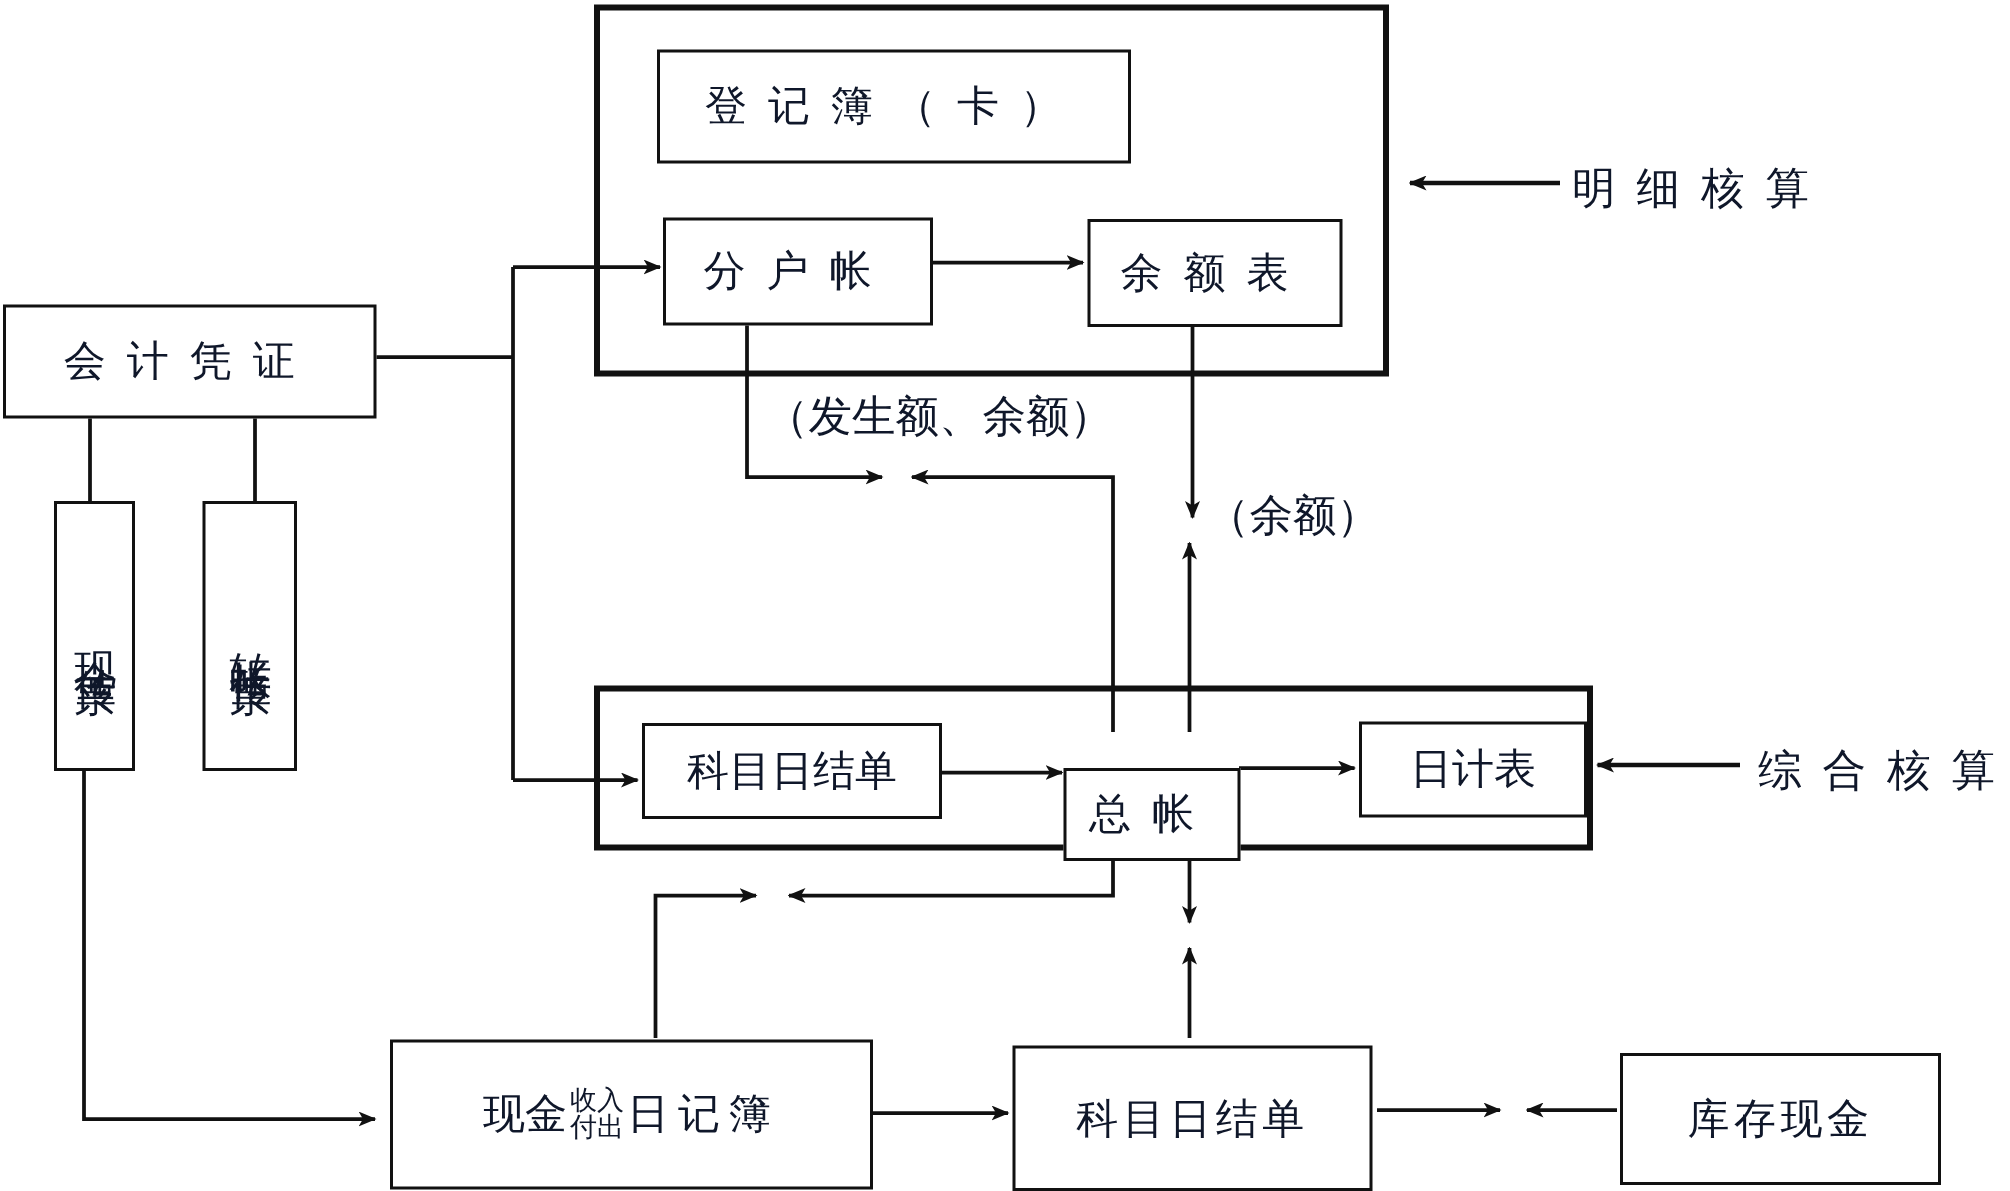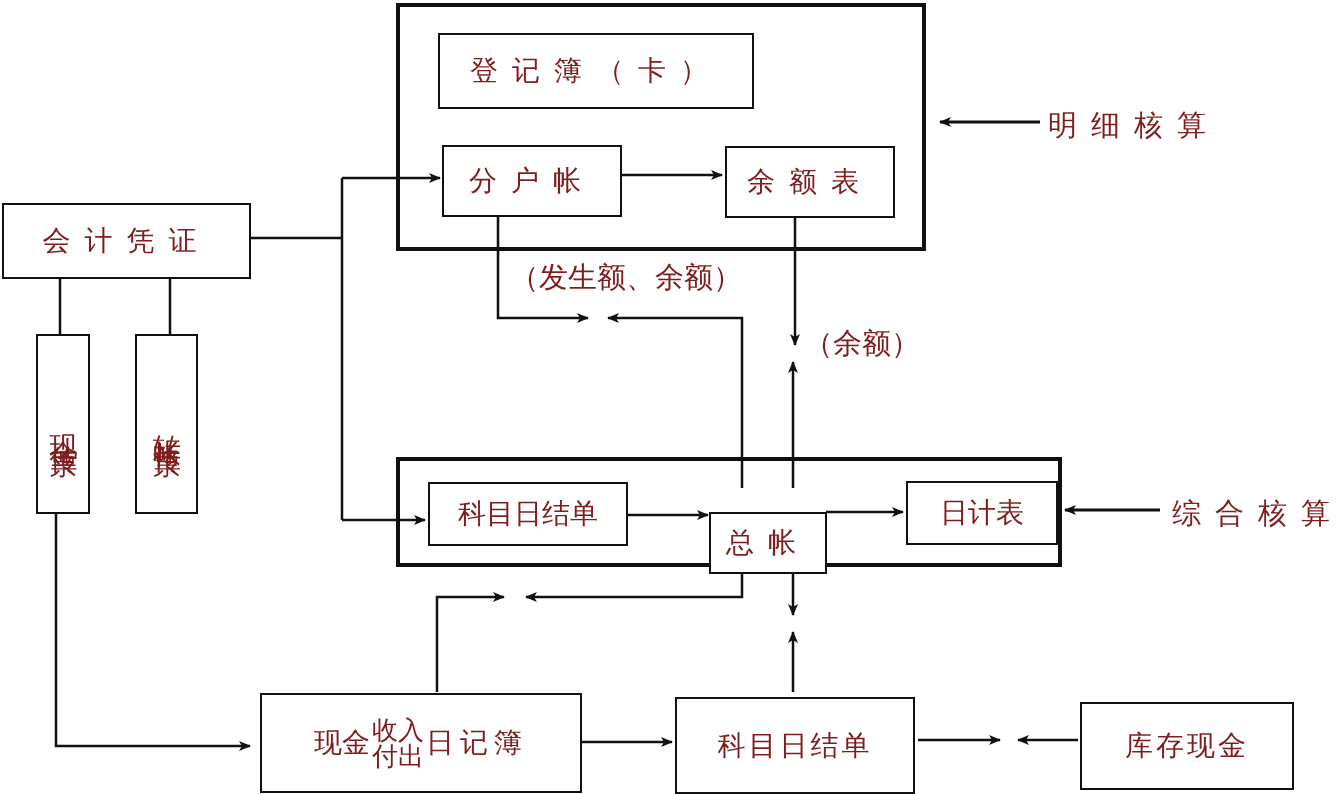--- a/index.html
+++ b/index.html
@@ -1,25 +1,25 @@
 <!DOCTYPE html>
 <html><head>
 <meta charset="utf-8">
 <style>
   html, body { margin:0; padding:0; background:#ffffff; }
   #canvas { position:relative; width:1340px; height:794px; background:#fff; overflow:hidden;
-    font-family:"DejaVu Sans", "Liberation Sans", sans-serif; color:#7f1d1d; }
+    font-family:"DejaVu Sans", "Liberation Sans", sans-serif; color:#0f172a; }
   .box { position:absolute; box-sizing:border-box; border:2.5px solid #111; background:#fff;
     display:flex; align-items:center; justify-content:center; font-size:28px; }
   .group { position:absolute; box-sizing:border-box; border:4px solid #111; background:transparent; }
   .label { position:absolute; font-size:29px; white-space:nowrap; }
   .spaced { letter-spacing:14px; }
   .vert { writing-mode:vertical-rl; letter-spacing:6px; font-size:28px; }
   svg#wires { position:absolute; left:0; top:0; }
-  .stack { display:inline-flex; flex-direction:column; line-height:1.0; font-size:26px; margin:0 2px; }
+  .stack { display:inline-flex; flex-direction:column; line-height:1.0; font-size:18px; margin:0 2px; }
   .inline-row { display:flex; align-items:center; }
 </style>
 </head>
 <body>
 
 <div id="canvas">
 
   <svg id="wires" width="1340" height="794">
     <defs>
       <marker id="ah" markerWidth="12" markerHeight="10" refX="11" refY="5" orient="auto" markerUnits="userSpaceOnUse">

